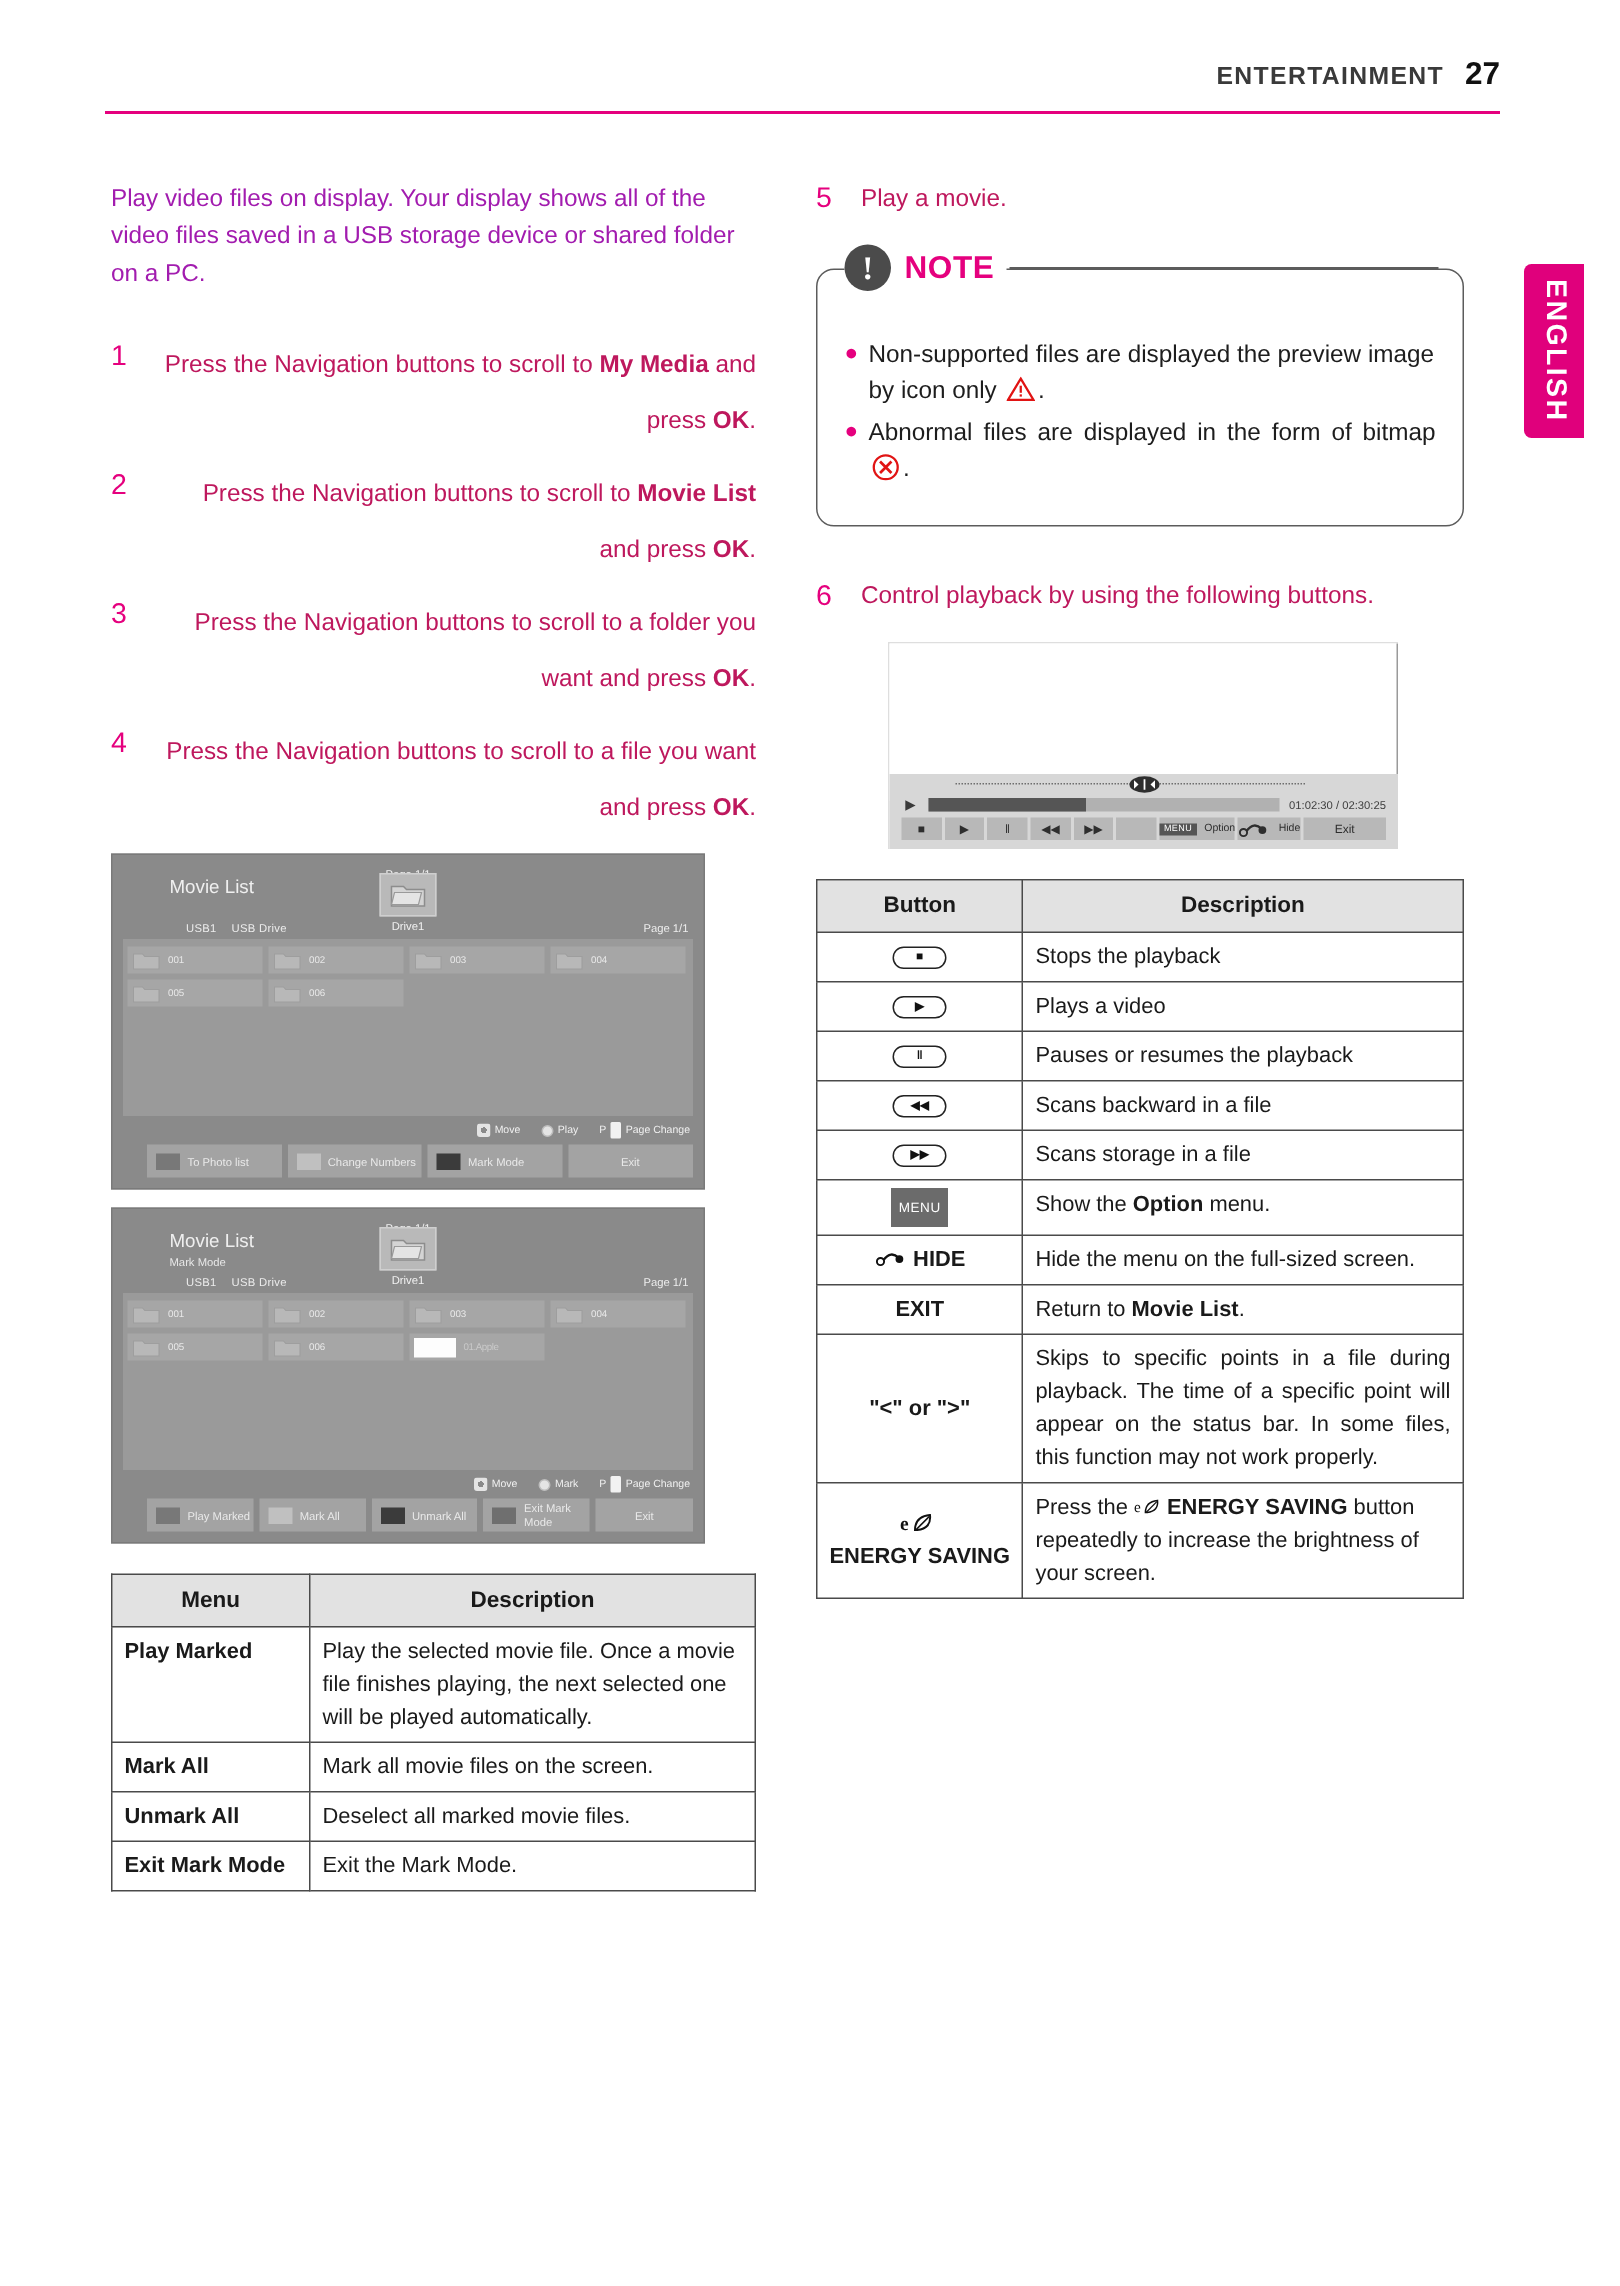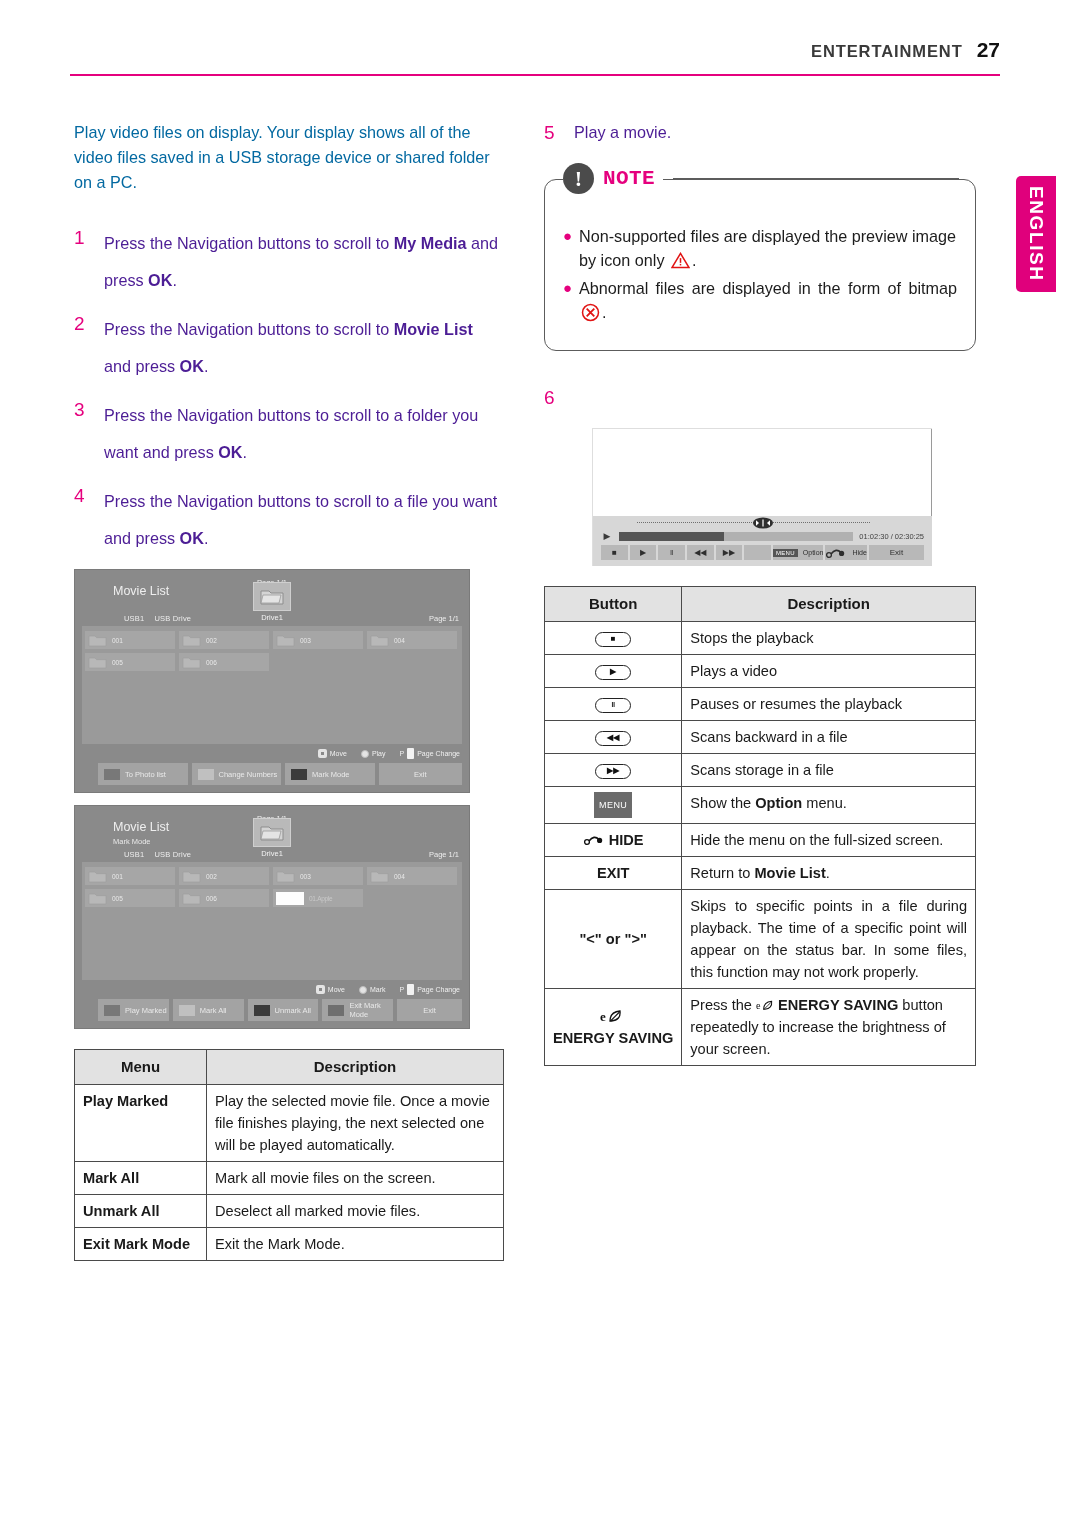--- a/index.html
+++ b/index.html
@@ -51,31 +51,31 @@
 
   
   .col-left { position: absolute; left: 74px; top: 120px; width: 430px; }
   .col-right { position: absolute; left: 544px; top: 120px; width: 432px; }
 
   h1.title {
     font-size: 31px; font-weight: bold; margin: 0 0 22px 0;
     letter-spacing: -.3px; color: #111;
   }
   p.intro {
-    font-size: 16.2px; line-height: 25px; margin: 0 0 30px 0; color: #0369a1;
+    font-size: 16.2px; line-height: 25px; margin: 0 0 30px 0; color: #a21caf;
   }
 
   
   .step { display: flex; margin-bottom: 12px; }
   .step-num {
     width: 30px; flex: 0 0 30px;
     font-size: 19px; color: #e5007e; font-weight: normal;
     line-height: 25px;
   }
-  .step-body { font-size: 16.2px; line-height: 37px; color: #4c1d95; }
+  .step-body { font-size: 16.2px; line-height: 37px; color: #be185d; text-align: right; }
   .step-body.tight { line-height: 25px; }
   .step-body b { font-weight: bold; }
 
   
   .note-wrap { position: relative; margin: 34px 0 0 0; }
   .note-box {
     border: 1.5px solid #5c5c5c; border-radius: 12px;
     padding: 44px 18px 22px 18px;
     position: relative;
   }
@@ -84,21 +84,21 @@
     background: #fff; padding: 0 8px 0 0;
     display: flex; align-items: center; gap: 9px;
   }
   .note-badge {
     width: 31px; height: 31px; border-radius: 50%;
     background: #4b4b4b; color: #fff;
     display: flex; align-items: center; justify-content: center;
     font-size: 22px; font-weight: bold; line-height: 1;
     font-family: "Liberation Serif", serif;
   }
-  .note-label { font-size: 21px; font-weight: bold; color: #e5007e; letter-spacing: .4px; font-family: Liberation Mono, monospace; }
+  .note-label { font-size: 21px; font-weight: bold; color: #e5007e; letter-spacing: .4px; }
   .note-head-rule {
     position: absolute; left: 128px; top: -2px; right: 16px; height: 1.5px;
     background: #5c5c5c;
   }
   .note-item {
     display: flex; font-size: 16.2px; line-height: 24px;
     margin-bottom: 4px; color: #1d1d1d;
   }
   .note-bullet { color: #e5007e; flex: 0 0 16px; font-size: 15px; line-height: 24px; }
   .note-text { flex: 1; }
@@ -572,20 +572,21 @@
         <span class="note-text justify"><span>Abnormal files are displayed in the form of bitmap </span><svg class="x-icon" viewBox="0 0 20 20">
               <circle cx="10" cy="10" r="8.4" fill="#fff" stroke="#e11414" stroke-width="1.6"></circle>
               <path d="M6 6 L14 14 M14 6 L6 14" stroke="#e11414" stroke-width="1.9" fill="none"></path>
             </svg><span>.</span></span>
       </div>
     </div>
   </div>
 
   <div class="step" style="margin-top:34px;margin-bottom:0">
     <div class="step-num">6</div>
+    <div class="step-body tight">Control playback by using the following buttons.</div>
   </div>
 
   <div class="pb-shot">
     <div class="pb-screen"></div>
     <div class="pb-bar">
       <div class="pb-dots"></div>
       <svg class="pb-handle" viewBox="0 0 22 12">
         <ellipse cx="11" cy="6" rx="10" ry="5.5" fill="#2e2e2e"></ellipse>
         <path d="M7 6 L4 3.2 L4 8.8 Z" fill="#fff"></path>
         <path d="M15 6 L18 3.2 L18 8.8 Z" fill="#fff"></path>

